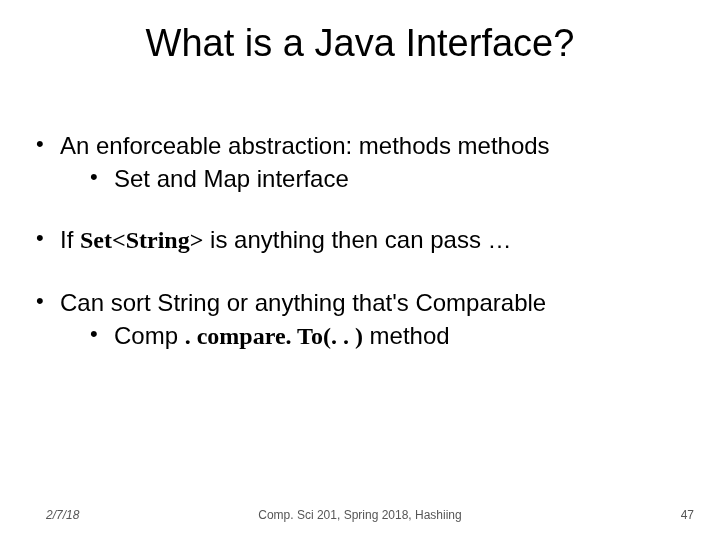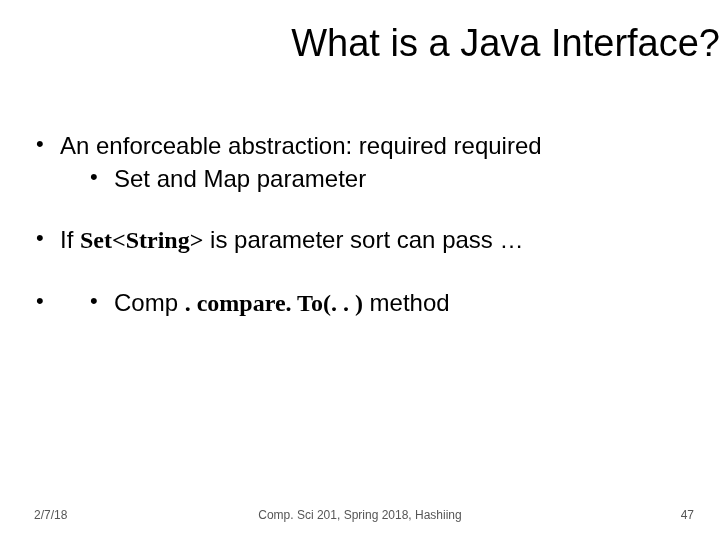--- a/index.html
+++ b/index.html
@@ -16,21 +16,21 @@
     position: relative;
     width: 720px;
     height: 540px;
     box-sizing: border-box;
   }
   .title {
     position: absolute;
     top: 22px;
     left: 0;
     width: 100%;
-    text-align: right;
+    text-align: center;
     font-size: 38px;
     font-weight: 400;
   }
   .body {
     position: absolute;
     top: 130px;
     left: 34px;
     right: 30px;
     font-size: 24px;
     line-height: 1.3;
@@ -76,22 +76,23 @@
   .footer {
     position: absolute;
     bottom: 18px;
     left: 0;
     width: 100%;
     font-size: 12px;
     color: #565656;
   }
   .footer .date {
     position: absolute;
-    left: 34px;
+    left: 46px;
     bottom: 0;
+    font-style: italic;
   }
   .footer .course {
     position: absolute;
     left: 0;
     width: 100%;
     text-align: center;
     bottom: 0;
   }
   .footer .num {
     position: absolute;
@@ -102,31 +103,32 @@
 </head>
 <body>
 
 <div class="slide">
 
   <div class="title">What is a Java Interface?</div>
 
   <div class="body">
     <ul class="top">
       <li>
-        <span>An enforceable abstraction: required required</span>
+        <span>An enforceable abstraction: methods methods</span>
         <ul class="sub">
-          <li>Set and Map parameter</li>
+          <li>Set and Map interface</li>
         </ul>
       </li>
 
       <li>
-        <span>If </span><span class="mono">Set&lt;String&gt;</span><span> is parameter sort can pass …</span>
+        <span>If </span><span class="mono">Set&lt;String&gt;</span><span> is anything then can pass …</span>
       </li>
 
       <li>
+        <span>Can sort String or anything that's Comparable</span>
         <ul class="sub">
           <li><span>Comp </span><span class="mono">. compare. To(. . )</span><span> method</span></li>
         </ul>
       </li>
     </ul>
   </div>
 
   <div class="footer">
     <div class="date">2/7/18</div>
     <div class="course">Comp. Sci 201, Spring 2018,  Hashiing</div>

